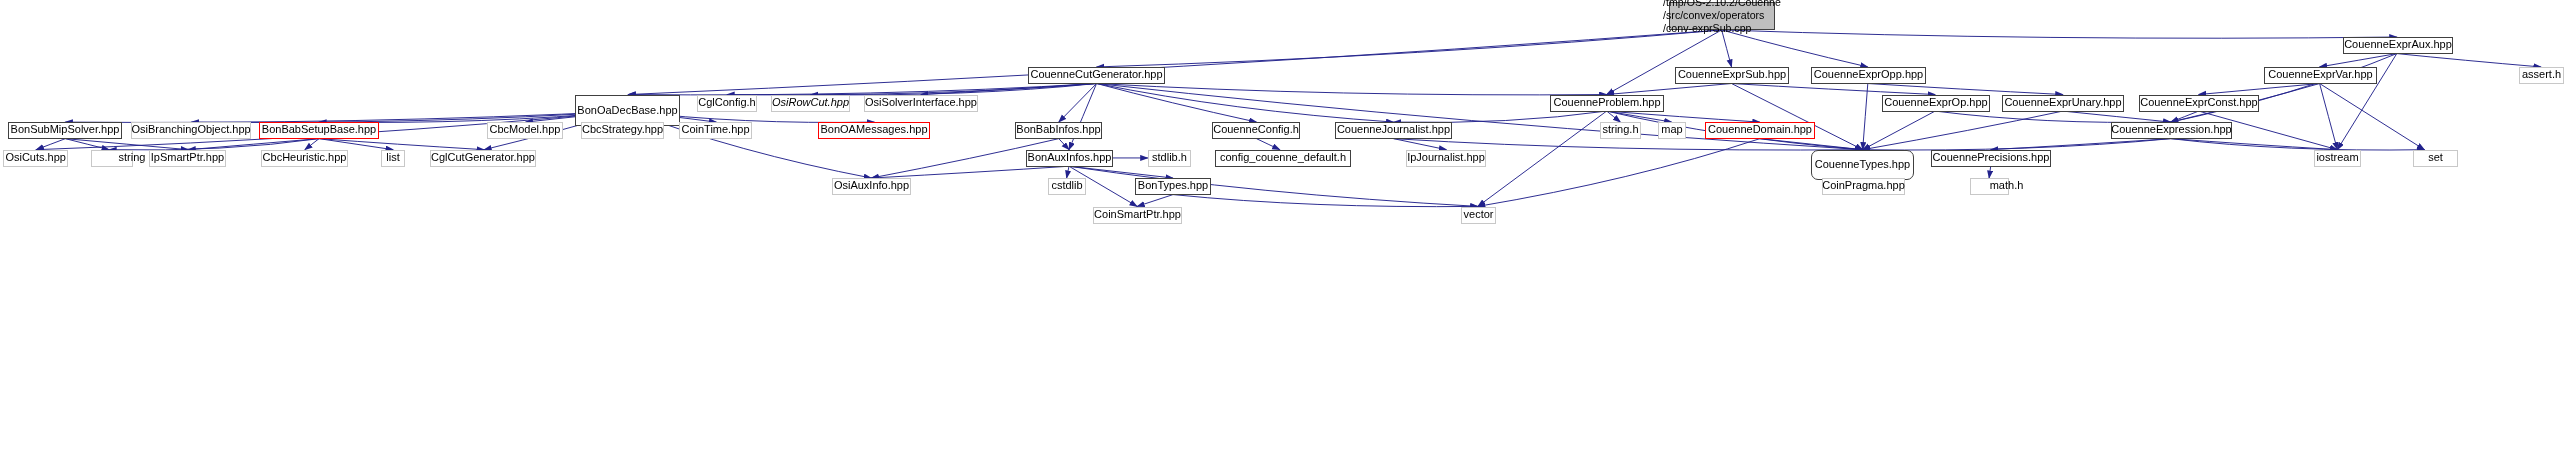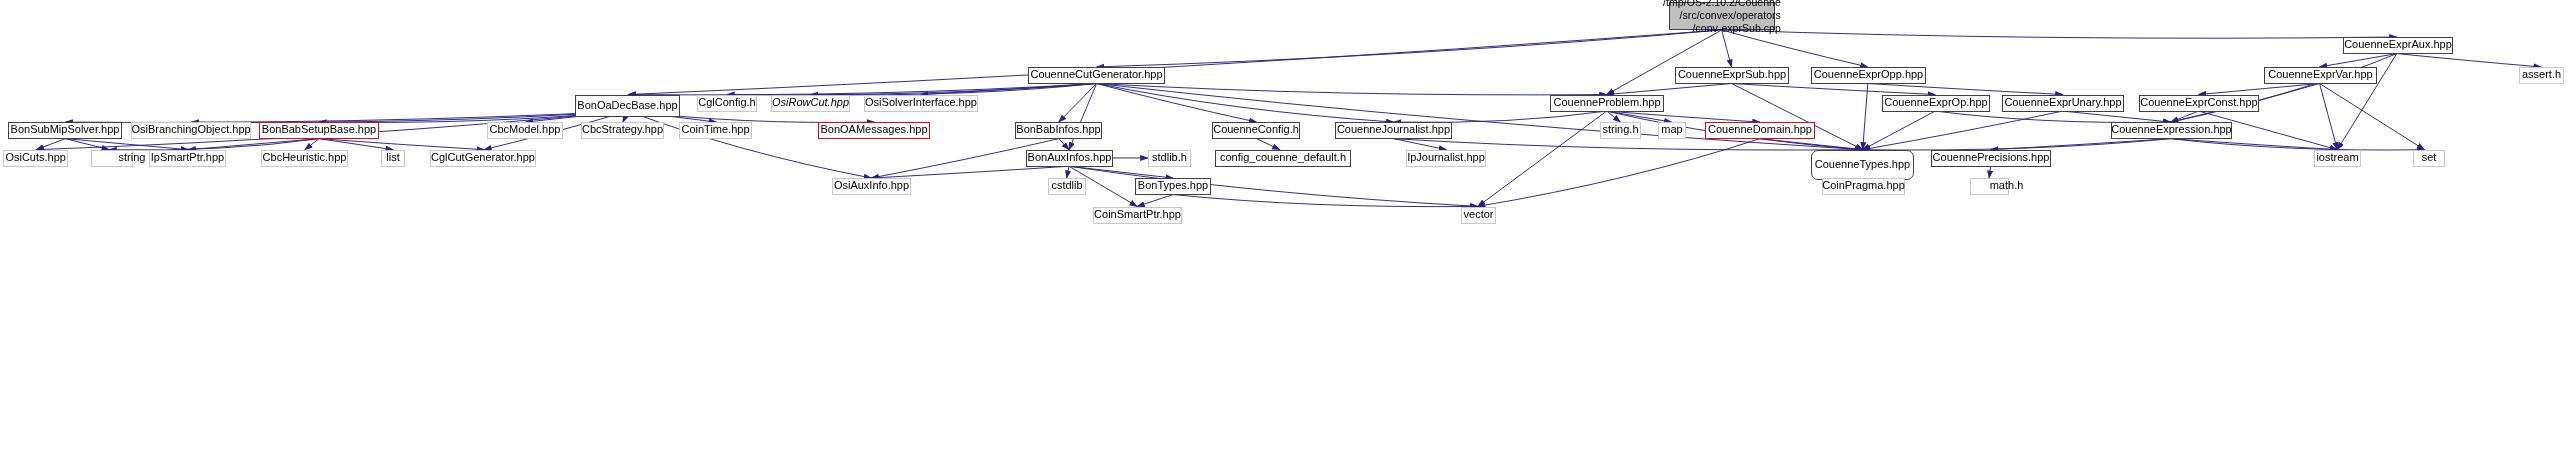--- a/index.html
+++ b/index.html
@@ -25,21 +25,21 @@
     font-size:11px;
     background:#ffffff;
     border:0.8px solid #c8c8c8;
     z-index:5;
   }
   .node.strong{ border:0.8px solid #404040; }
   .node.red{ border:0.8px solid #ff0000; }
   .node.root{
     background:#bfbfbf;
     border:0.8px solid #404040;
-    text-align:right;
+    text-align:left;
     font-size:10.6px;
     line-height:1.22;
   }
 </style>
 </head>
 <body>
 
 <div id="graph">
   <svg id="edges" xmlns="http://www.w3.org/2000/svg" viewBox="0 0 3268 589" width="2576" height="464">
       <defs>
@@ -131,21 +131,21 @@
   <div id="nodes-layer">
       <div class="node root" style="left: 1669px; top: 1.6px; width: 106px; height: 28px;">/tmp/OS-2.10.2/Couenne
 /src/convex/operators
 /conv-exprSub.cpp</div>
       <div class="node strong" style="left: 2343px; top: 37px; width: 110px; height: 16.6px;">CouenneExprAux.hpp</div>
       <div class="node " style="left: 2519px; top: 67px; width: 45px; height: 16.6px;">assert.h</div>
       <div class="node strong" style="left: 1028px; top: 67px; width: 137px; height: 16.6px;">CouenneCutGenerator.hpp</div>
       <div class="node strong" style="left: 1675px; top: 67px; width: 114px; height: 16.6px;">CouenneExprSub.hpp</div>
       <div class="node strong" style="left: 1811px; top: 67px; width: 115px; height: 16.6px;">CouenneExprOpp.hpp</div>
       <div class="node strong" style="left: 2264px; top: 67px; width: 113px; height: 16.6px;">CouenneExprVar.hpp</div>
-      <div class="node strong" style="left: 575px; top: 95px; width: 105px; height: 22px;">BonOaDecBase.hpp</div>
+      <div class="node strong" style="left: 575px; top: 95px; width: 105px; height: 31px;">BonOaDecBase.hpp</div>
       <div class="node " style="left: 697px; top: 95px; width: 60px; height: 16.6px;">CglConfig.h</div>
       <div class="node " style="left: 771px; top: 95px; width: 79px; height: 16.6px; font-style: italic;">OsiRowCut.hpp</div>
       <div class="node " style="left: 864px; top: 95px; width: 114px; height: 16.6px;">OsiSolverInterface.hpp</div>
       <div class="node strong" style="left: 1550px; top: 95px; width: 114px; height: 16.6px;">CouenneProblem.hpp</div>
       <div class="node strong" style="left: 1882px; top: 95px; width: 108px; height: 16.6px;">CouenneExprOp.hpp</div>
       <div class="node strong" style="left: 2002px; top: 95px; width: 122px; height: 16.6px;">CouenneExprUnary.hpp</div>
       <div class="node strong" style="left: 2139px; top: 95px; width: 120px; height: 16.6px;">CouenneExprConst.hpp</div>
       <div class="node strong" style="left: 8px; top: 122px; width: 114px; height: 16.6px;">BonSubMipSolver.hpp</div>
       <div class="node " style="left: 131px; top: 122px; width: 120px; height: 16.6px;">OsiBranchingObject.hpp</div>
       <div class="node red" style="left: 259px; top: 122px; width: 120px; height: 16.6px;">BonBabSetupBase.hpp</div>
@@ -166,21 +166,21 @@
       <div class="node " style="left: 261px; top: 150px; width: 87px; height: 16.6px;">CbcHeuristic.hpp</div>
       <div class="node " style="left: 381px; top: 150px; width: 24px; height: 16.6px;">list</div>
       <div class="node " style="left: 430px; top: 150px; width: 106px; height: 16.6px;">CglCutGenerator.hpp</div>
       <div class="node strong" style="left: 1026px; top: 150px; width: 87px; height: 16.6px;">BonAuxInfos.hpp</div>
       <div class="node " style="left: 1148px; top: 150px; width: 43px; height: 16.6px;">stdlib.h</div>
       <div class="node strong" style="left: 1215px; top: 150px; width: 136px; height: 16.6px;">config_couenne_default.h</div>
       <div class="node " style="left: 1406px; top: 150px; width: 80px; height: 16.6px;">IpJournalist.hpp</div>
       <div class="node strong" style="left: 1811px; top: 150px; width: 103px; height: 30px; border-radius: 7px;">CouenneTypes.hpp</div>
       <div class="node strong" style="left: 1931px; top: 150px; width: 120px; height: 16.6px;">CouennePrecisions.hpp</div>
       <div class="node " style="left: 2314px; top: 150px; width: 47px; height: 16.6px;">iostream</div>
-      <div class="node " style="left: 2413px; top: 150px; width: 32px; height: 16.6px;">set</div>
+      <div class="node " style="left: 2413px; top: 150px; width: 45px; height: 16.6px;">set</div>
       <div class="node " style="left: 832px; top: 178px; width: 79px; height: 16.6px;">OsiAuxInfo.hpp</div>
       <div class="node " style="left: 1048px; top: 178px; width: 38px; height: 16.6px;">cstdlib</div>
       <div class="node strong" style="left: 1135px; top: 178px; width: 76px; height: 16.6px;">BonTypes.hpp</div>
       <div class="node " style="left: 1822px; top: 178px; width: 83px; height: 16.6px;">CoinPragma.hpp</div>
       <div class="node " style="left: 1970px; top: 178px; width: 39px; height: 16.6px; padding-left: 34px;">math.h</div>
       <div class="node " style="left: 1093px; top: 207px; width: 89px; height: 16.6px;">CoinSmartPtr.hpp</div>
       <div class="node " style="left: 1461px; top: 207px; width: 35px; height: 16.6px;">vector</div>
     </div>
 </div>
 

